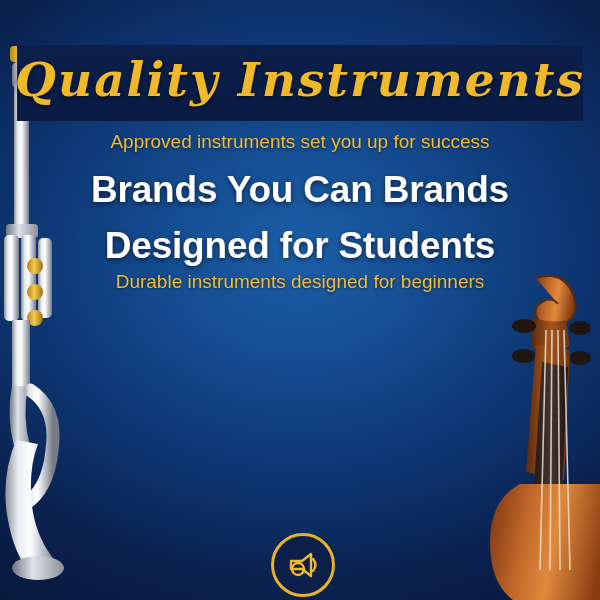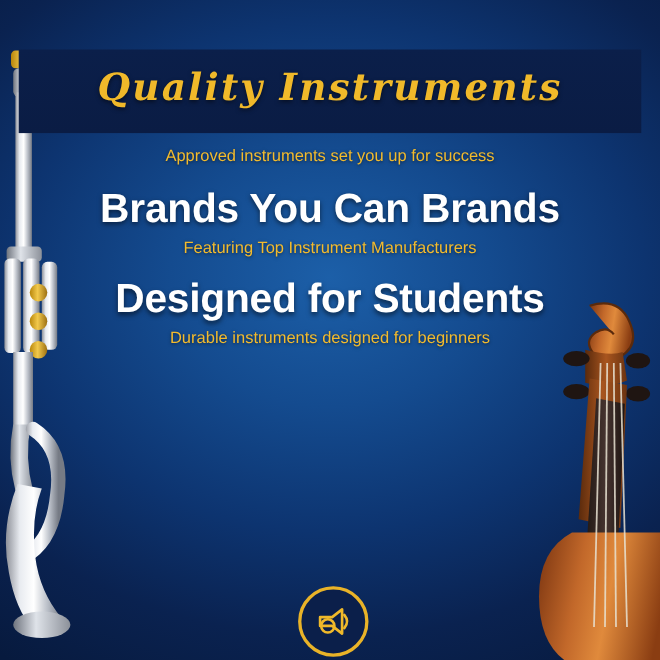--- a/index.html
+++ b/index.html
@@ -20,21 +20,21 @@
     z-index:3;
   }
   .title{
     position:absolute;left:0;top:42px;width:600px;
     text-align:center;
     z-index:4;
     color:#f0b92a;
     font-family:"DejaVu Serif", serif;
     font-style:italic;
     font-weight:bold;
-    font-size:34px;
+    font-size:47px;
     letter-spacing:2px;
     text-shadow:0 2px 4px rgba(0,0,0,.5);
     line-height:76px;
     white-space:nowrap;
   }
 
   
   .trumpet{
     position:absolute;left:-6px;top:20px;width:120px;height:560px;z-index:2;
   }
@@ -52,21 +52,21 @@
     font-weight:bold;
     font-size:37px;
     line-height:44px;
     letter-spacing:-0.2px;
     text-shadow:0 2px 5px rgba(0,0,0,.55);
     margin:0;
     white-space:nowrap;
   }
   .sub{
     color:#f3bb2d;
-    font-size:15px;
+    font-size:19px;
     line-height:24px;
     margin:2px 0 0 0;
     text-shadow:0 1px 3px rgba(0,0,0,.5);
     white-space:nowrap;
   }
   .b1{margin-top:2px;}
   .b2{margin-top:14px;}
   .b3{margin-top:14px;}
   .b4{margin-top:12px;}
 
@@ -180,21 +180,20 @@
   <div class="title">Quality Instruments</div>
 
   <div class="content">
 
     <div class="blk b1">
       <p class="sub">Approved instruments set you up for success</p>
     </div>
 
     <div class="blk b2">
       <p class="h">Brands You Can Brands</p>
-      <p class="sub">Featuring Top Instrument Manufacturers</p>
     </div>
 
 
     <div class="blk b4">
       <p class="h">Designed for Students</p>
       <p class="sub">Durable instruments designed for beginners</p>
     </div>
 
   </div>
 

